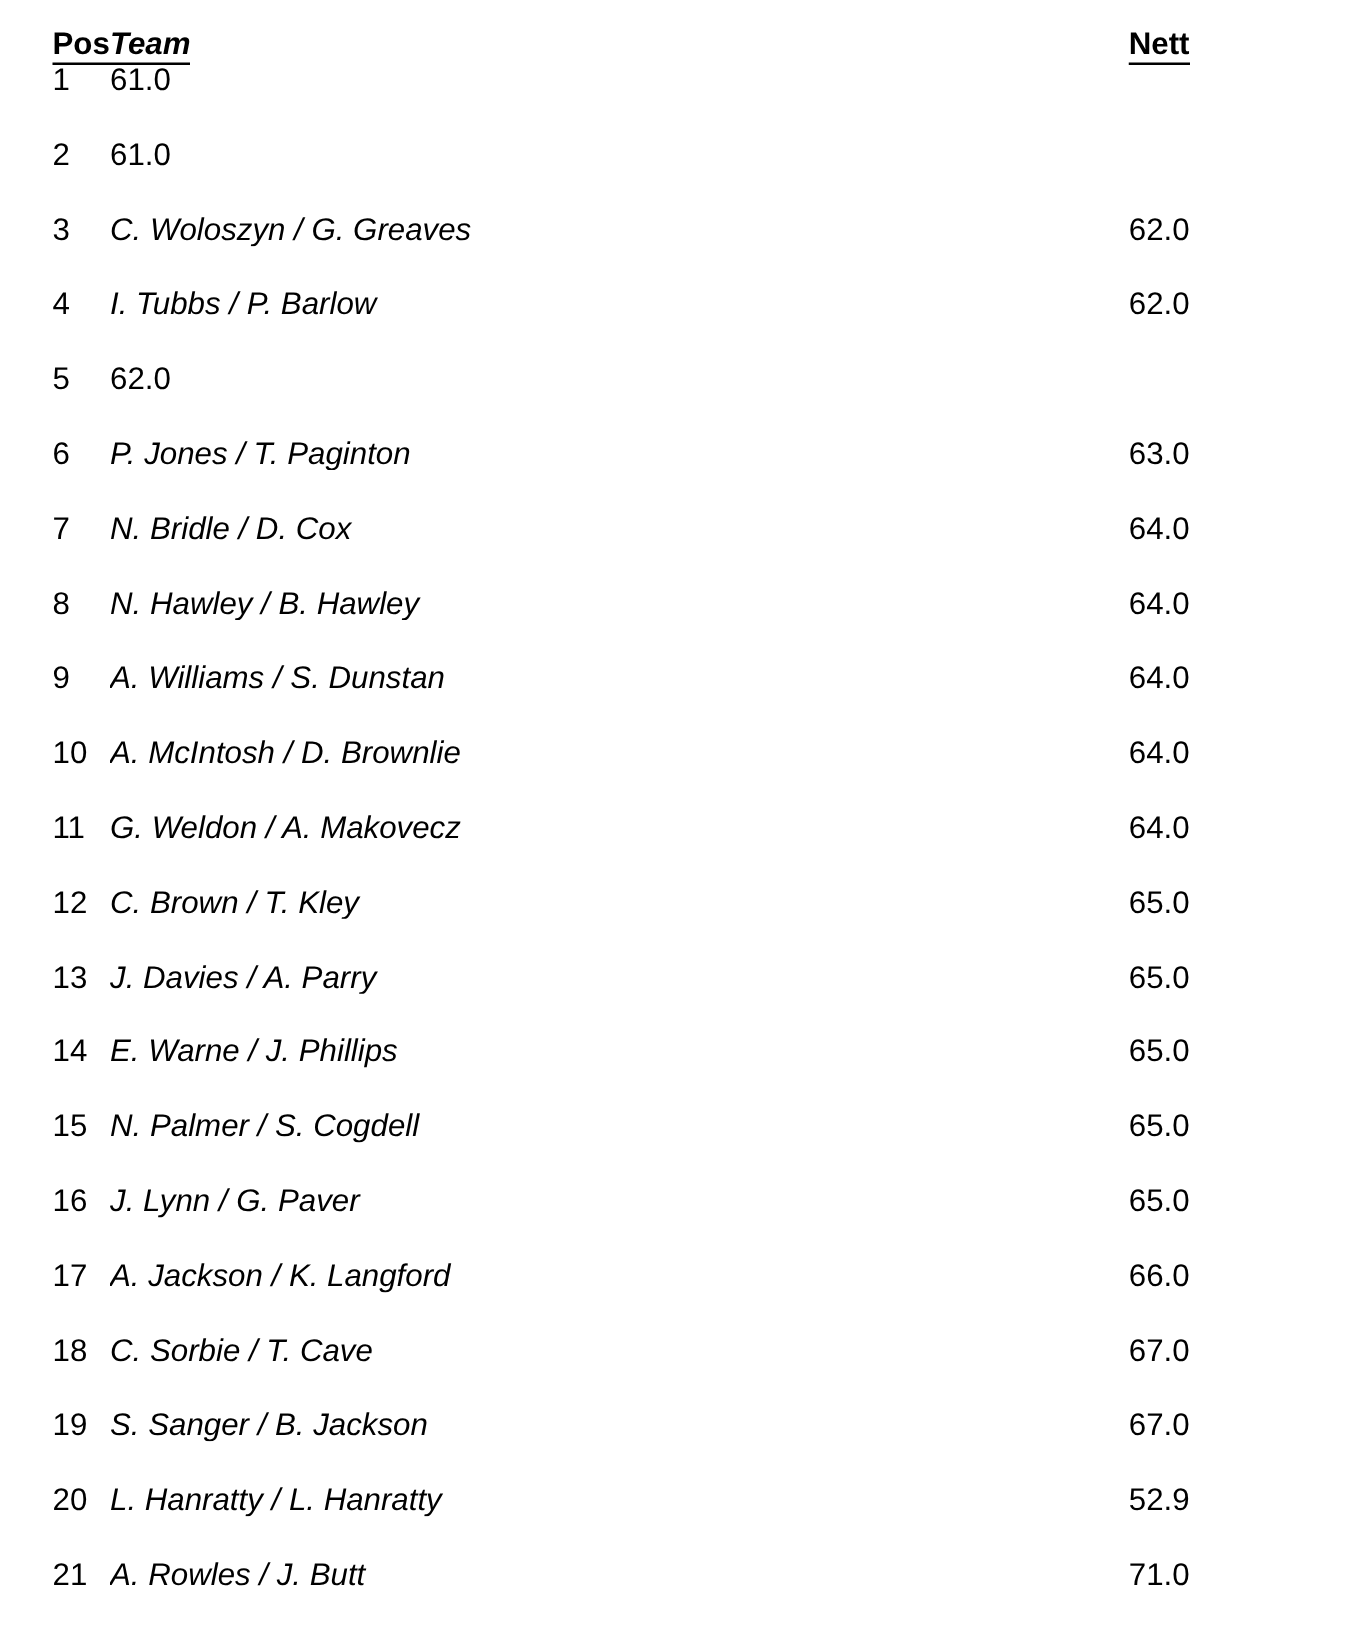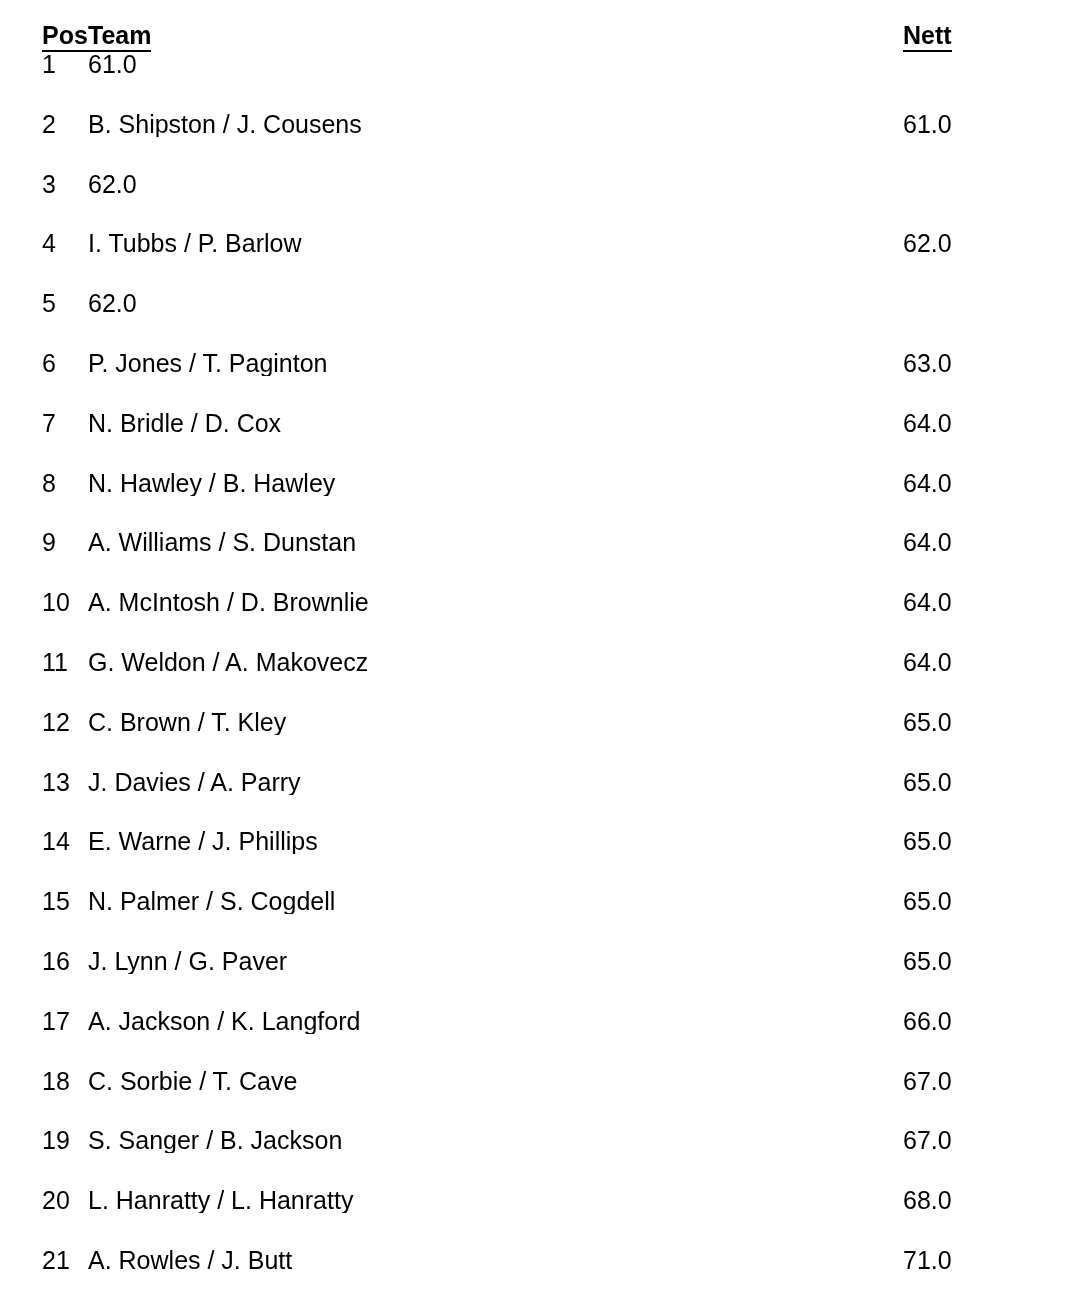--- a/index.html
+++ b/index.html
@@ -44,20 +44,21 @@
     white-space: nowrap;
   }
 
   .col-team {
     flex: 1 1 auto;
     font-size: 25px;
     line-height: 1;
     text-align: left;
     white-space: nowrap;
     overflow: hidden;
+    font-style: italic;
   }
 
   .col-nett {
     width: 150px;
     flex: 0 0 150px;
     font-size: 25px;
     line-height: 1;
     white-space: nowrap;
   }
 
@@ -85,25 +86,25 @@
     <div class="col-nett"><span class="hdr-text">Nett</span></div>
   </div>
 
   <div id="rows-container">
       <div class="lb-row">
         <div class="col-pos">1</div>
         <div class="col-nett">61.0</div>
       </div>
       <div class="lb-row">
         <div class="col-pos">2</div>
-        <div class="col-team">B. Shipston / J. Cousens</div>
         <div class="col-nett">61.0</div>
       </div>
       <div class="lb-row">
         <div class="col-pos">3</div>
+        <div class="col-team">C. Woloszyn / G. Greaves</div>
         <div class="col-nett">62.0</div>
       </div>
       <div class="lb-row">
         <div class="col-pos">4</div>
         <div class="col-team">I. Tubbs / P. Barlow</div>
         <div class="col-nett">62.0</div>
       </div>
       <div class="lb-row">
         <div class="col-pos">5</div>
         <div class="col-nett">62.0</div>
@@ -174,21 +175,21 @@
         <div class="col-nett">67.0</div>
       </div>
       <div class="lb-row">
         <div class="col-pos">19</div>
         <div class="col-team">S. Sanger / B. Jackson</div>
         <div class="col-nett">67.0</div>
       </div>
       <div class="lb-row">
         <div class="col-pos">20</div>
         <div class="col-team">L. Hanratty / L. Hanratty</div>
-        <div class="col-nett">68.0</div>
+        <div class="col-nett">52.9</div>
       </div>
       <div class="lb-row">
         <div class="col-pos">21</div>
         <div class="col-team">A. Rowles / J. Butt</div>
         <div class="col-nett">71.0</div>
       </div>
     </div>
 
 </div>
 

